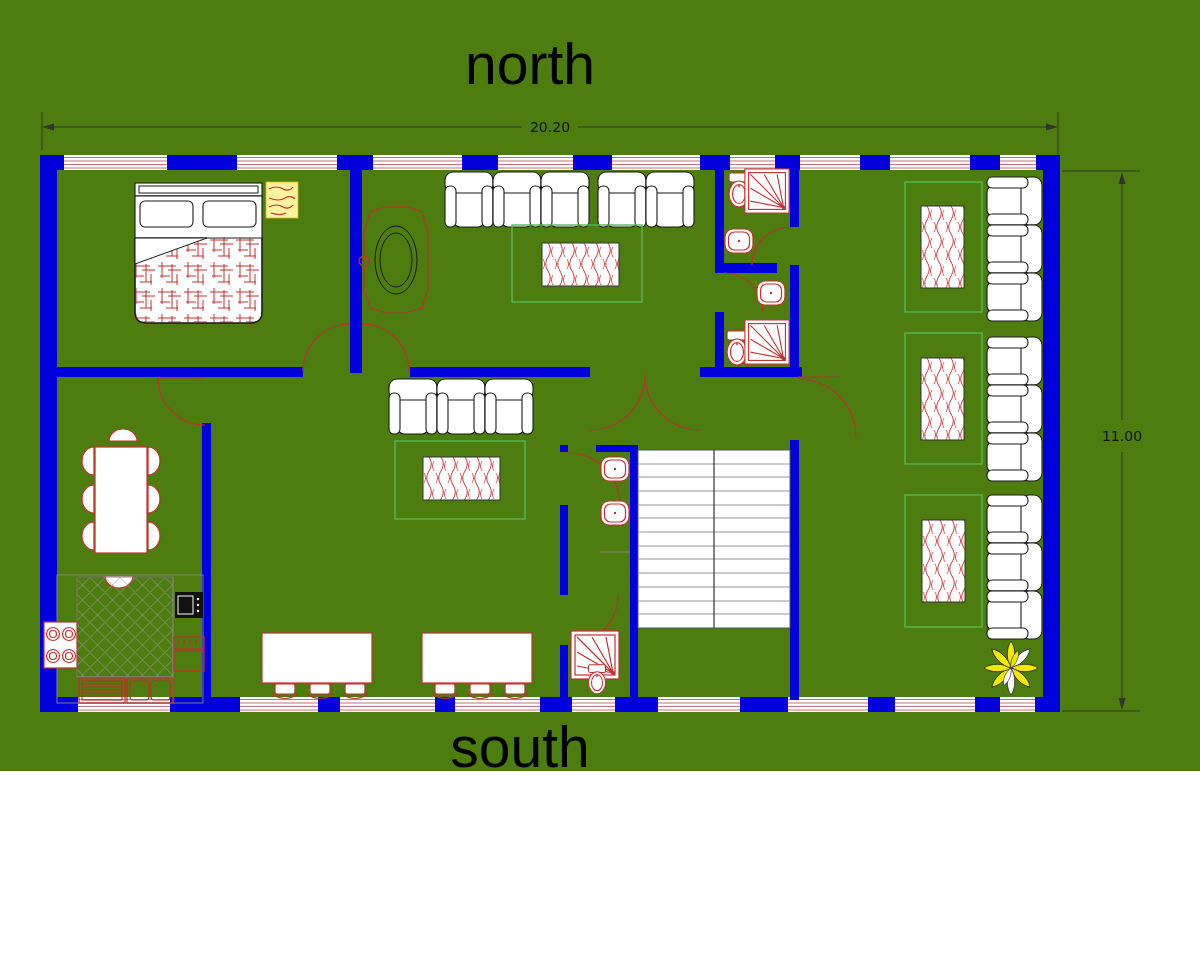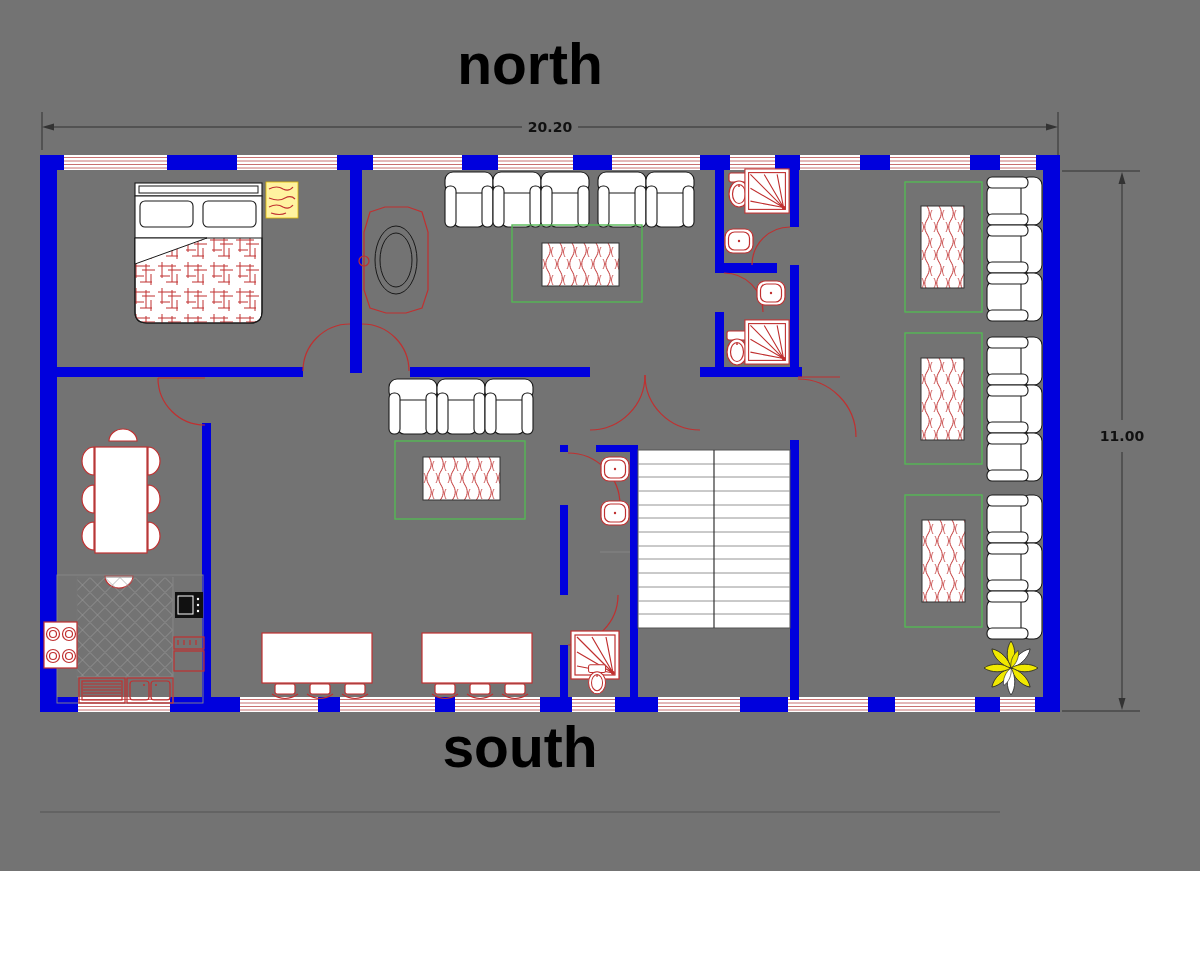--- a/index.html
+++ b/index.html
@@ -1,17 +1,17 @@
 <!DOCTYPE html>
 <html style="--c-wall: #0000dd; --c-window: #c87070; --c-red: #c03030; --c-green: #55b855; --c-black: #1a1a1a; --c-yellow: #f0e800;"><head>
 <meta charset="utf-8">
 <style>
   html,body{margin:0;padding:0;background:#fff;}
-  .canvas{position:relative;width:1200px;height:871px;background:#737373;overflow:hidden;
-          font-family:"Liberation Sans",sans-serif;font-weight:bold;}
+  .canvas{position:relative;width:1200px;height:771px;background:#4d7c0f;overflow:hidden;
+          font-family:"Liberation Sans",sans-serif;}
   svg{position:absolute;left:0;top:0;}
   .wall{fill:var(--c-wall);}
   .winline{stroke:var(--c-window);stroke-width:1;fill:none;}
   .red{stroke:var(--c-red);stroke-width:1.2;fill:none;}
   .redw{stroke:var(--c-red);stroke-width:1.2;fill:#fff;}
   .redf{fill:var(--c-red);}
   .grn{stroke:var(--c-green);stroke-width:1.4;fill:none;}
   .blk{stroke:var(--c-black);stroke-width:1.1;fill:#fff;}
   .blkl{stroke:var(--c-black);stroke-width:1;fill:none;}
   .gray{stroke:#888;stroke-width:0.9;fill:none;}

